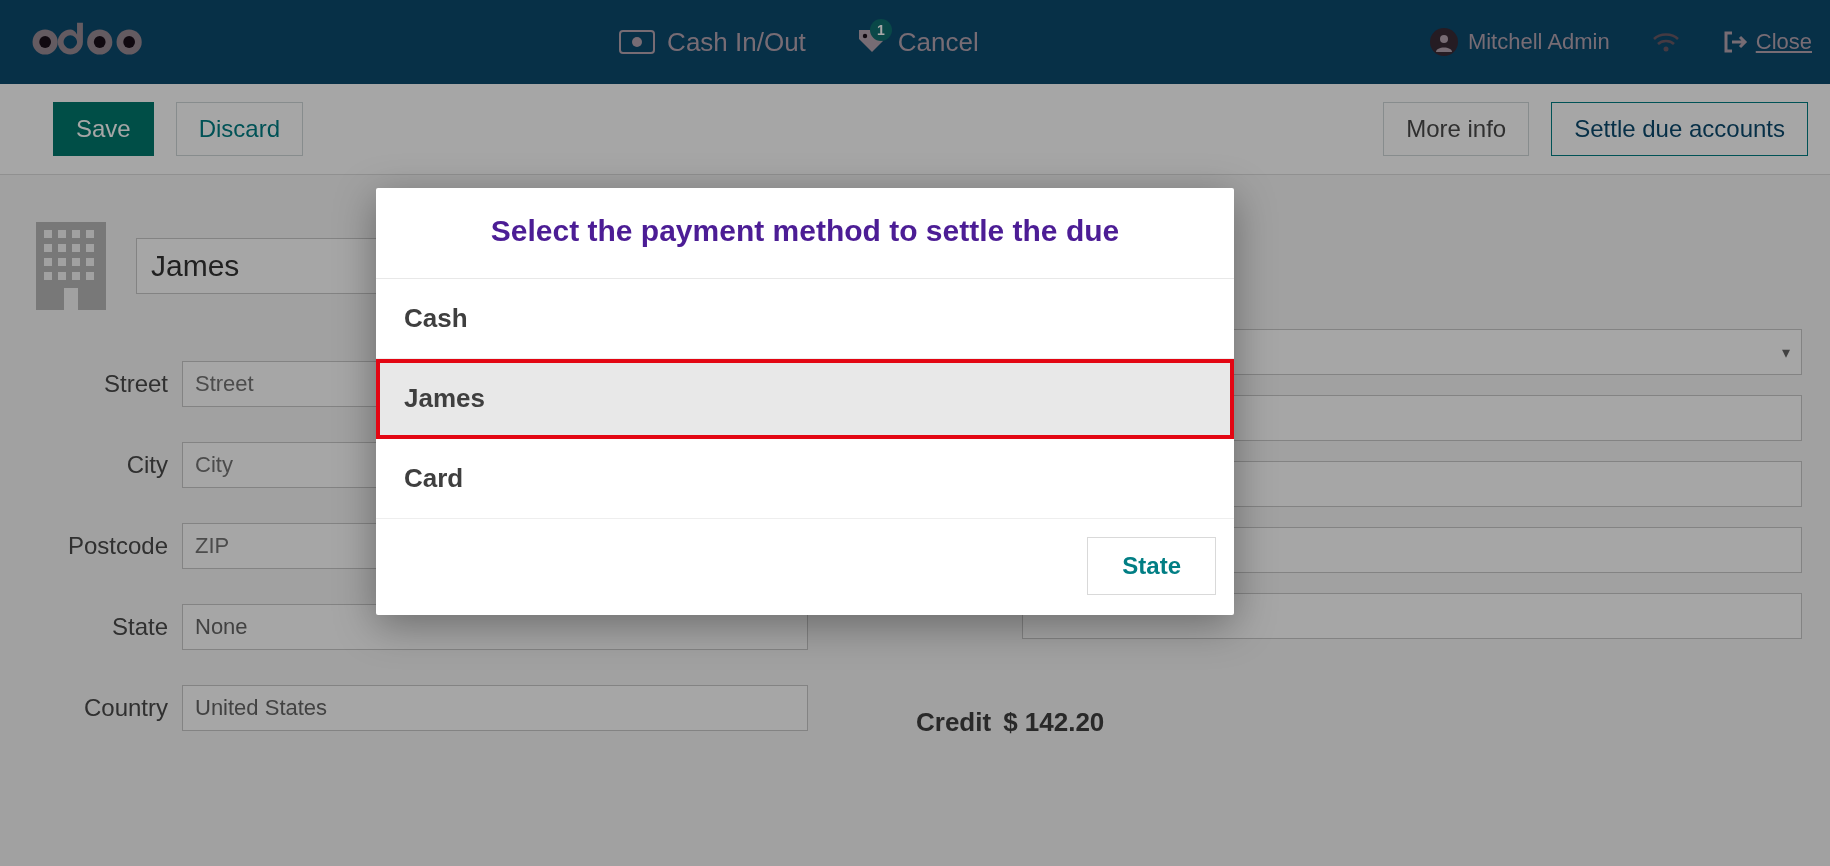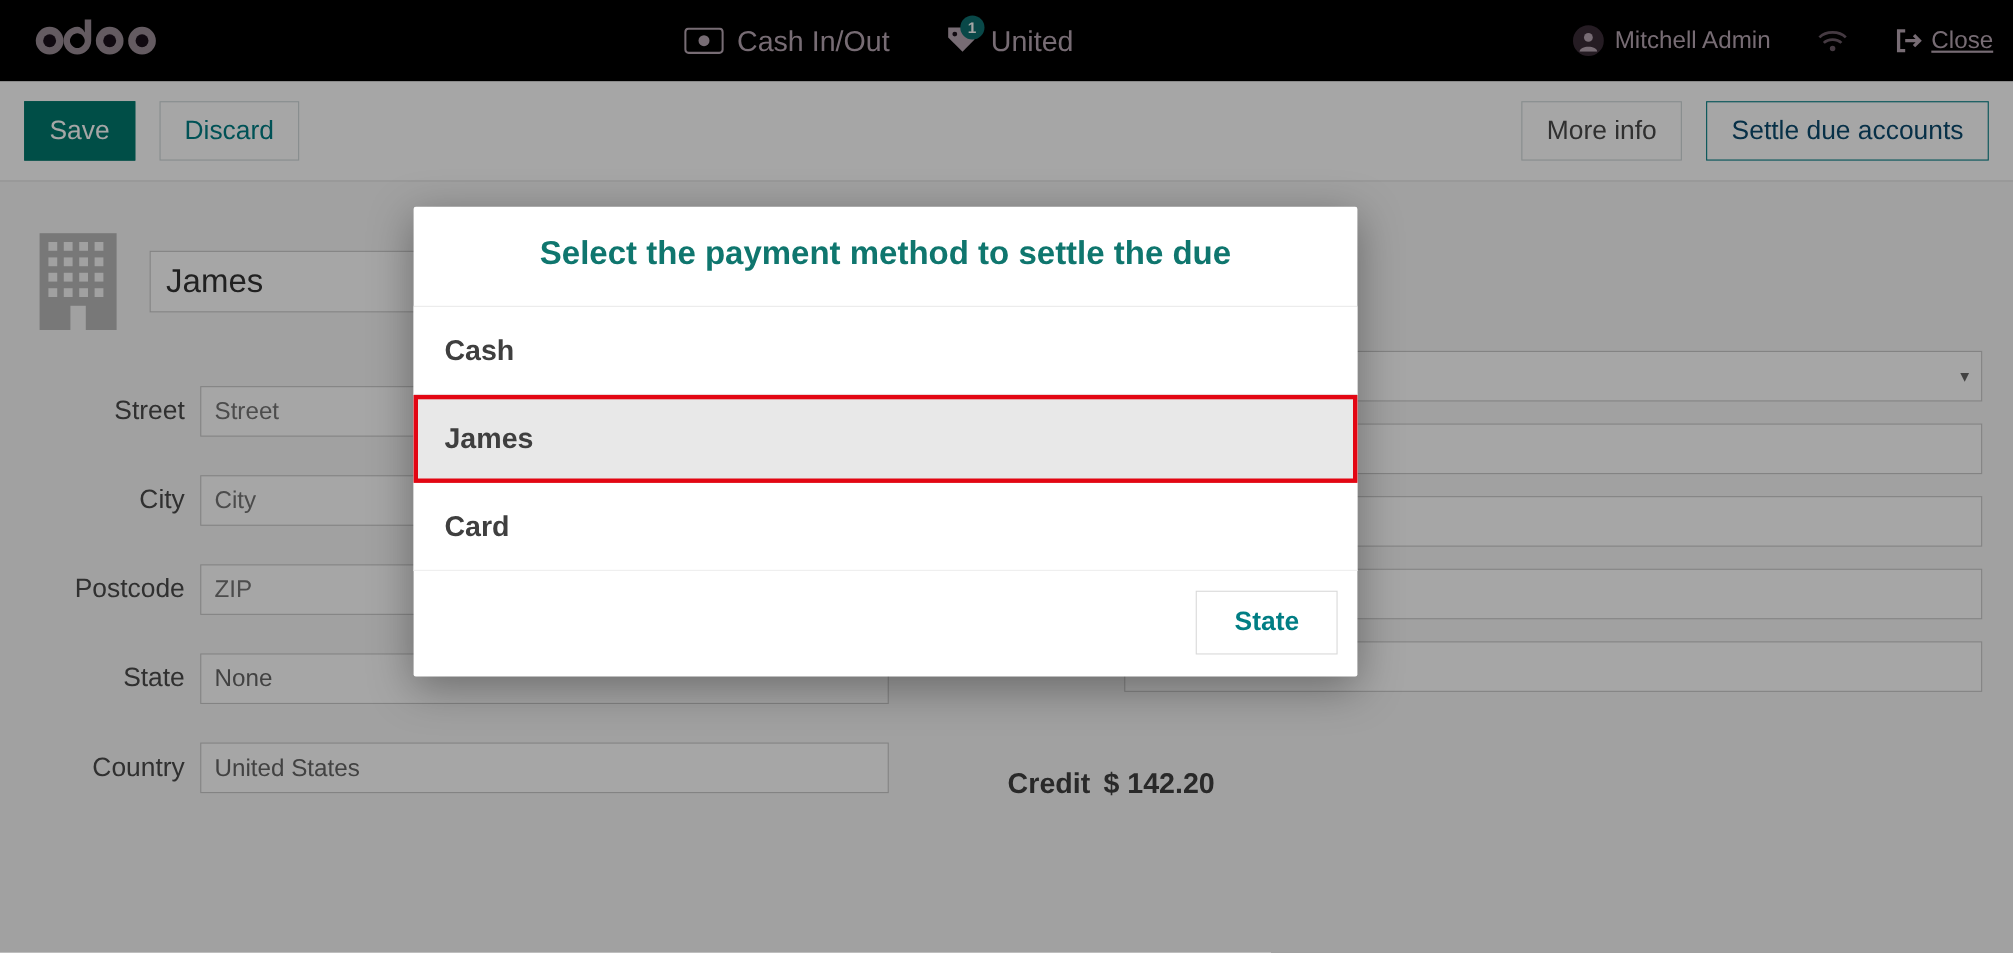--- a/index.html
+++ b/index.html
@@ -6,22 +6,22 @@
   body {
     font-family: "Segoe UI", "Helvetica Neue", Arial, sans-serif;
     background: #f7f7f7;
     width: 1830px;
     height: 866px;
     overflow: hidden;
     position: relative;
   }
   
   .top-header {
-    background: #000000;
-    height: 74px;
+    background: #0c4a6e;
+    height: 84px;
     display: flex;
     align-items: center;
     padding: 0 18px;
     gap: 30px;
   }
   .logo {
     display: flex;
     align-items: center;
   }
   .logo svg { height: 42px; }
@@ -77,21 +77,21 @@
     color: #b7a6b2; font-size: 22px; cursor:pointer;text-decoration:underline;
   }
   
   .action-bar {
     background: #fff;
     border-bottom: 1px solid #dedede;
     padding: 18px 22px;
     display:flex;
     justify-content: space-between;
   }
-  .action-left { display:flex; gap:22px; }
+  .action-left { display:flex; gap:22px;margin-left:31px; }
   .action-right { display:flex; gap:22px; }
   .btn {
     font-size: 24px;
     padding: 12px 22px;
     border: 1px solid #cfd7d9;
     background: #fff;
     color: #4a4a4a;
     cursor: pointer;
   }
   .btn-primary { background: #00786d; border-color:#00786d; color:#fff; }
@@ -182,21 +182,21 @@
     width: 858px;
     top: 188px;
     left: 376px;
     background:#fff;
     border-radius: 2px;
     box-shadow: 0 10px 40px rgba(0,0,0,0.35);
   }
   .modal-title {
     font-size: 30px;
     font-weight: 700;
-    color:#0f766e;
+    color:#4c1d95;
     text-align:center;
     padding: 26px 20px 30px;
     border-bottom: 1px solid #e8e8e8;
   }
   .pm-list { }
   .pm-item {
     font-size: 26px;
     font-weight: 700;
     color:#3f3f3f;
     padding: 24px 28px;
@@ -253,21 +253,21 @@
       <span>Cash In/Out</span>
     </div>
     <div class="top-item">
       <span class="icon orders-icon-wrap">
         <svg width="30" height="30" viewBox="0 0 30 30">
             <path d="M3 3 L16 3 L27 14 L16 25 L3 12 Z" fill="#b7a6b2"></path>
             <circle cx="9" cy="9" r="2.2" fill="#1a0f1a"></circle>
           </svg>
         <span class="orders-badge">1</span>
       </span>
-      <span>United</span>
+      <span>Cancel</span>
     </div>
   </div>
   <div class="top-right">
     <div class="user-block">
       <span class="avatar">
         <svg width="20" height="20" viewBox="0 0 20 20">
             <circle cx="10" cy="7" r="4" fill="#b7a6b2"></circle>
             <path d="M2 20 C2 14 18 14 18 20 Z" fill="#b7a6b2"></path>
           </svg>
       </span>

